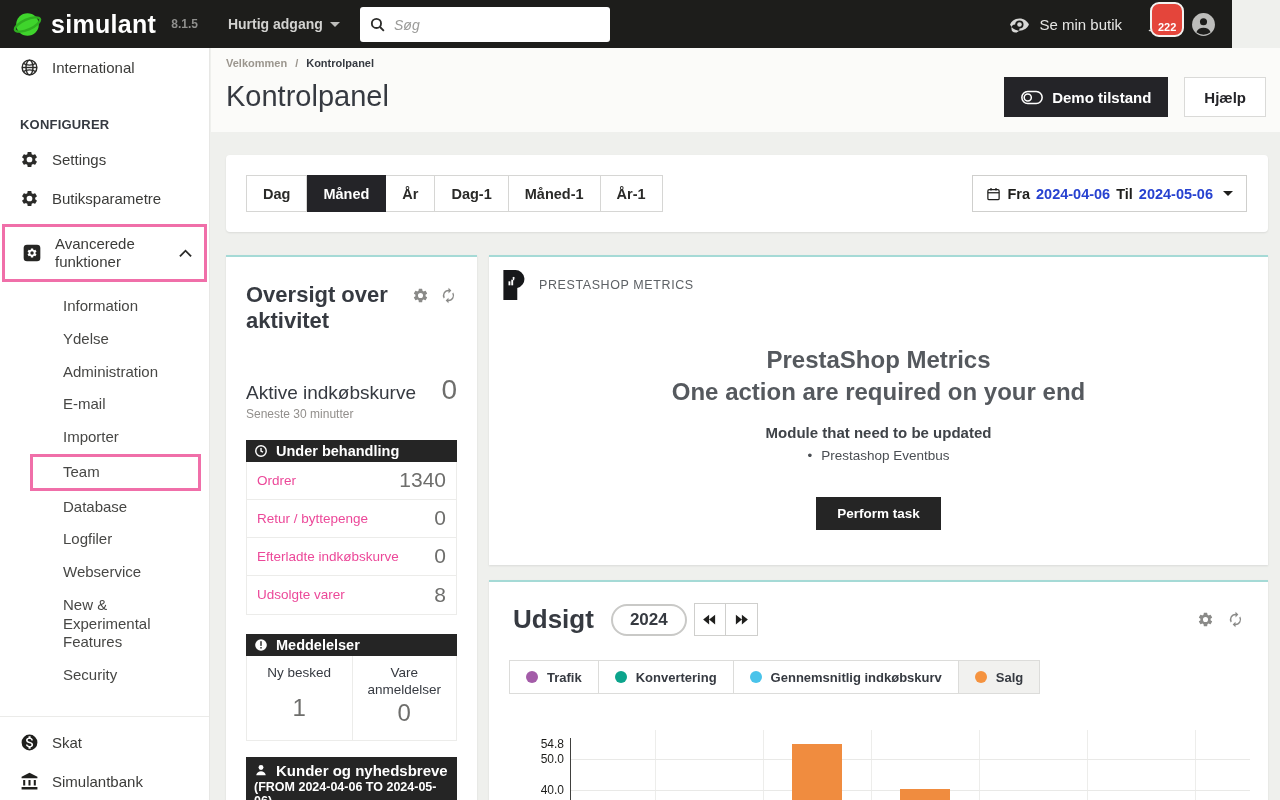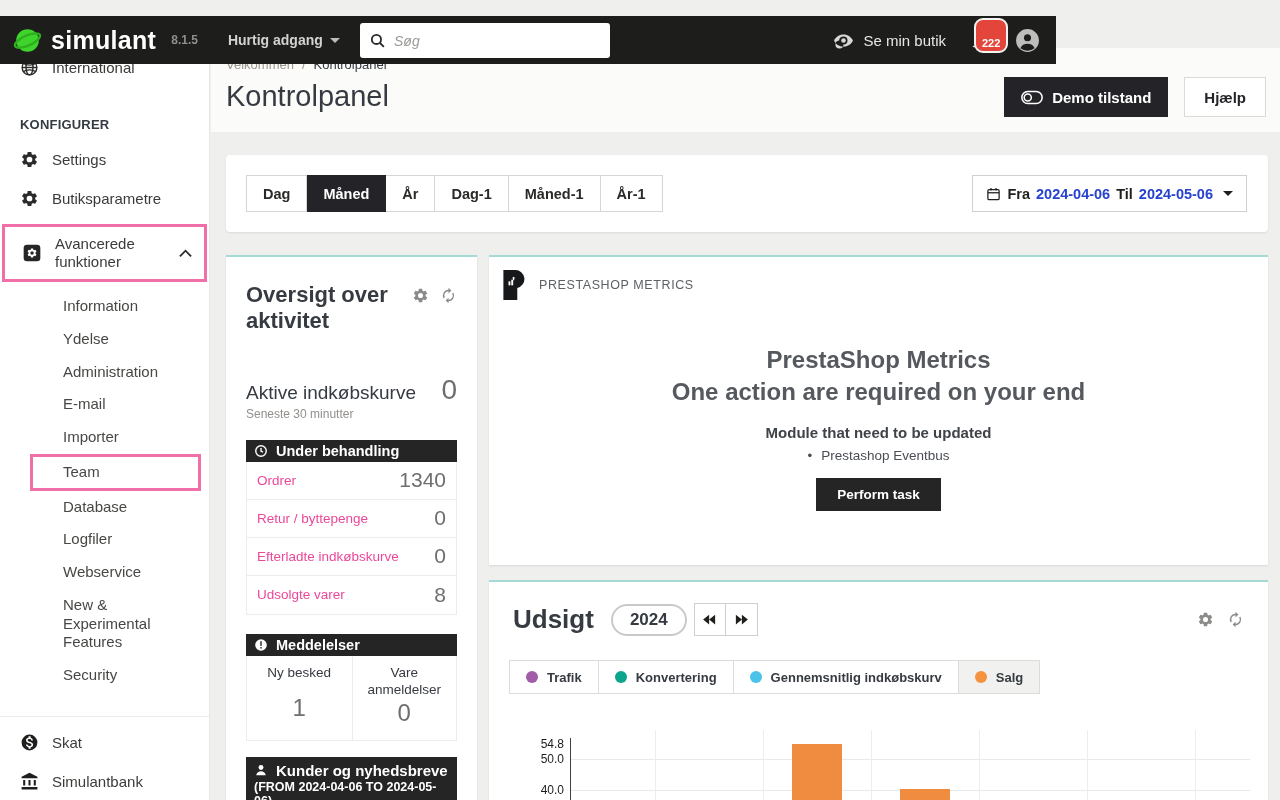--- a/index.html
+++ b/index.html
@@ -1,21 +1,21 @@
 <!DOCTYPE html>
 <html><head>
 <meta charset="utf-8">
 <style>
   * { margin:0; padding:0; box-sizing:border-box; }
   html,body { width:1280px; height:800px; overflow:hidden; }
   body { font-family:"Liberation Sans", sans-serif; background:#eff0ed; position:relative; color:#363a41; }
   svg { display:block; }
 
   
-  .topbar { position:absolute; left:0; top:16px; width:1056px; height:48px; background:#1d1d1b; z-index:20; display:flex; align-items:center; }
+  .topbar { position:absolute; left:0; top:0; width:1232px; height:48px; background:#1d1d1b; z-index:20; display:flex; align-items:center; }
   .brand { display:flex; align-items:center; gap:9px; padding-left:13px; cursor:pointer; }
   .brand-name { color:#fff; font-size:25px; font-weight:bold; letter-spacing:.3px; }
   .version { color:#8f8f8d; font-size:12px; font-weight:bold; margin-left:15px; }
   .quick-access { color:#d2d2d0; font-size:14px; font-weight:bold; margin-left:30px; display:flex; align-items:center; gap:7px; cursor:pointer; }
   .caret-down { width:0; height:0; border-left:5px solid transparent; border-right:5px solid transparent; border-top:5px solid #bdbdbb; }
   .search-box { position:absolute; left:360px; top:7px; width:250px; height:35px; background:#fff; border-radius:3px; display:flex; align-items:center; padding:0 9px; gap:8px; }
   .search-box input { border:none; outline:none; width:100%; font-size:14px; font-style:italic; color:#333; font-family:"Liberation Sans",sans-serif; }
   .search-box input::placeholder { color:#9a9a98; font-style:italic; }
   .topbar-right { position:absolute; right:0; top:0; height:48px; display:flex; align-items:center; gap:24px; padding-right:16px; }
   .view-shop { display:flex; align-items:center; gap:9px; color:#e6e6e4; font-size:15px; cursor:pointer; }
@@ -33,21 +33,21 @@
   .adv-label { line-height:1.2; width:110px; }
   .adv-chevron { margin-left:auto; }
   .submenu { padding:8px 0 12px; }
   .submenu-item { padding:7px 10px 7px 44px; font-size:15px; color:#474745; cursor:pointer; line-height:1.25;margin-left:19px; }
   .team-highlight { border:3px solid #f06fa9; margin:0 8px 0 30px; }
   .team-highlight .submenu-item { padding:6px 10px 6px 11px; }
   .side-divider { height:1px; background:#ebebe9; margin:12px 0 6px; }
 
   
   .content-header { position:absolute; left:211px; top:48px; width:1069px; height:84px; background:#fbfbf9; }
-  .breadcrumb { position:absolute; left:15px; top:9px; font-size:13px; display:flex; gap:8px; align-items:center; }
+  .breadcrumb { position:absolute; left:15px; top:9px; font-size:11px; display:flex; gap:8px; align-items:center;font-weight:bold; }
   .crumb-light { color:#9b968e; cursor:pointer; }
   .crumb-sep { color:#9b968e; }
   .crumb-dark { color:#363a41; cursor:pointer; }
   .page-title { position:absolute; left:15px; top:32px; font-size:29px; font-weight:400; color:#363a41; }
   .header-buttons { position:absolute; right:14px; top:29px; display:flex; gap:16px; }
   .demo-btn { background:#242428; color:#fff; font-weight:bold; font-size:15px; height:40px; padding:0 17px; display:flex; align-items:center; gap:9px; border:none; cursor:pointer; font-family:"Liberation Sans",sans-serif; }
   .help-btn { background:#fff; border:1px solid #dadad8; color:#242428; font-weight:bold; font-size:15px; height:40px; padding:0 19px; cursor:pointer; font-family:"Liberation Sans",sans-serif; }
 
   
   .toolbar-card { position:absolute; left:226px; top:155px; width:1042px; height:77px; background:#fff; border-radius:4px; box-shadow:0 1px 2px rgba(0,0,0,.09); }
@@ -90,21 +90,21 @@
   .dh-line2 { font-size:12.5px; font-weight:bold; margin-top:1px; }
 
   
   .metrics-brand { display:flex; align-items:center; gap:13px; padding:13px 14px; }
   .metrics-brand-label { font-size:12.5px; color:#5d6165; letter-spacing:.6px; }
   .metrics-center { text-align:center; margin-top:31px; }
   .metrics-h { font-size:24px; font-weight:bold; color:#55595e; line-height:1.35; }
   .metrics-sub { margin-top:15px; font-size:15px; font-weight:bold; color:#3f4348; }
   .metrics-bullet { font-size:13.5px; color:#4a4e53; margin-top:7px; }
   .metrics-bullet::before { content:"•"; margin-right:9px; }
-  .perform-btn { margin-top:15px; background:#252525; color:#fff; border:none; font-size:13.5px; font-weight:bold; padding:9px 21px; cursor:pointer; font-family:"Liberation Sans",sans-serif; }
+  .perform-btn { margin-top:34px; background:#252525; color:#fff; border:none; font-size:13.5px; font-weight:bold; padding:9px 21px; cursor:pointer; font-family:"Liberation Sans",sans-serif; }
 
   
   .forecast-head { display:flex; align-items:center; padding:21px 24px 0; }
   .forecast-title { font-size:26px; font-weight:bold; color:#363a41; }
   .year-pill { margin-left:17px; border:2px solid #c9c9c7; border-radius:17px; font-size:17px; font-weight:bold; color:#363a41; padding:4px 17px; cursor:pointer; }
   .nav-group { margin-left:7px; display:flex; }
   .nav-btn { width:32px; height:33px; border:1px solid #cfcfcd; background:#fff; display:flex; align-items:center; justify-content:center; cursor:pointer; }
   .nav-btn + .nav-btn { border-left:none; }
   .forecast-icons { margin-left:auto; display:flex; gap:13px; }
   .legend-row { display:flex; margin:24px 0 0 20px; }

